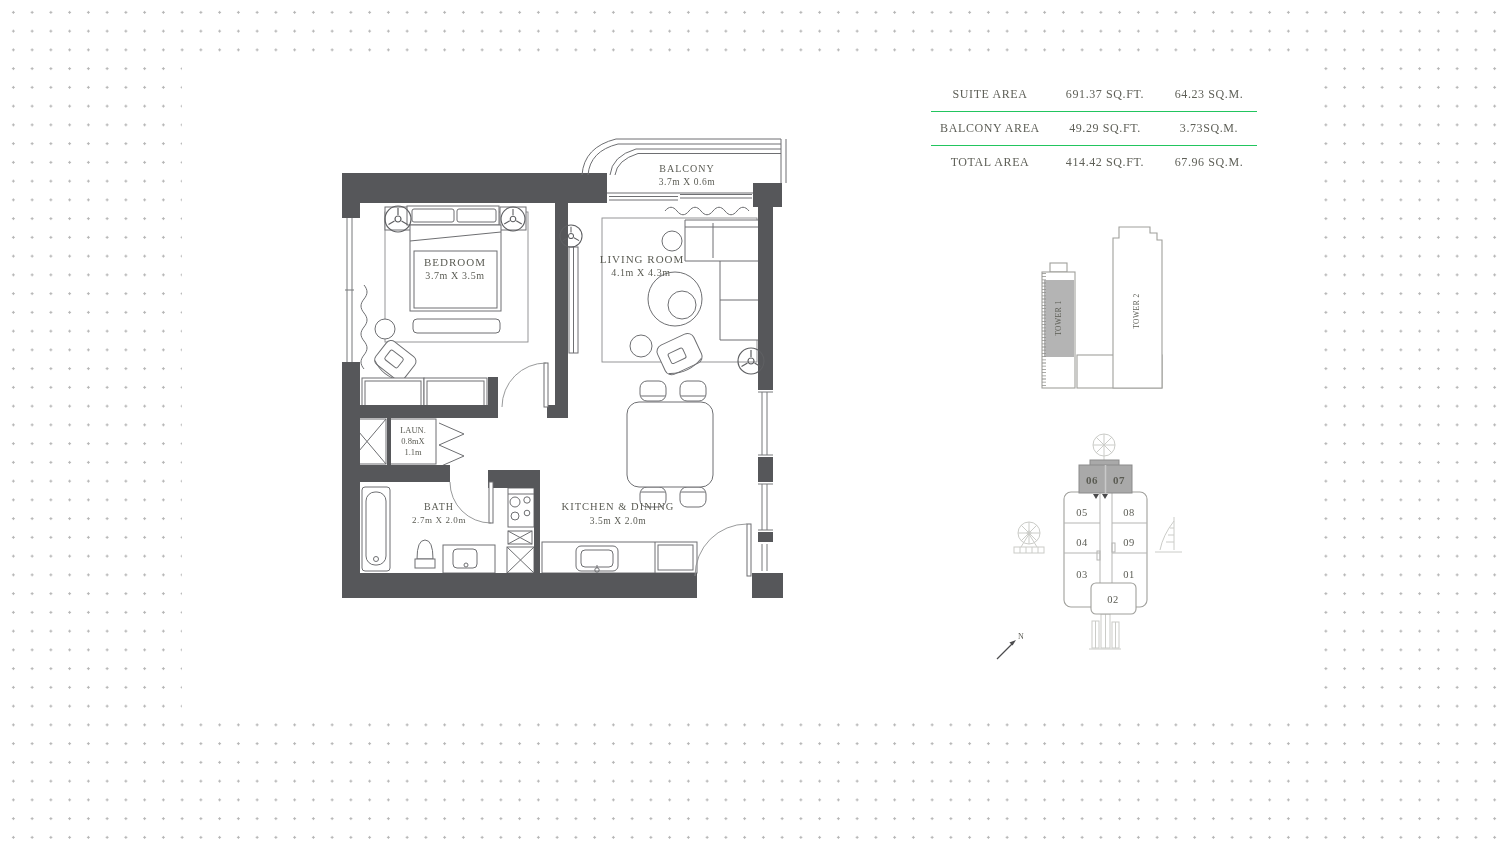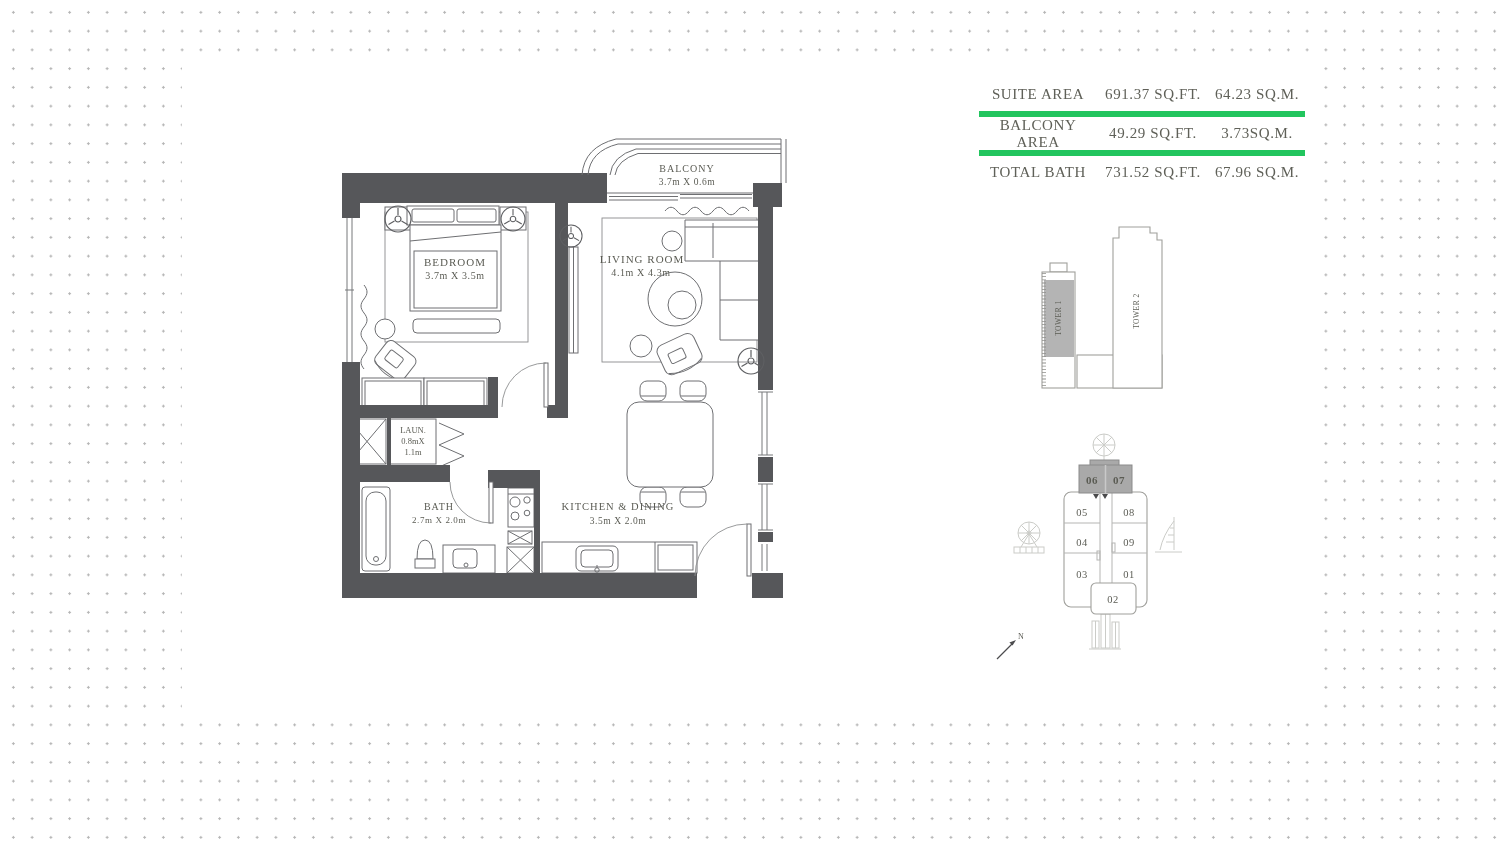--- a/index.html
+++ b/index.html
@@ -11,25 +11,25 @@
     background-position:4px 3px;
     font-family:"Liberation Serif","DejaVu Serif",serif;
   }
   .canvas{
     position:absolute;left:182px;top:55px;width:1136px;height:655px;
     background:#ffffff;
   }
   .abs{position:absolute;}
   
   .area-table{
-    position:absolute;left:979px;top:78px;width:326px;
-    font-size:15px;color:#5f6058;letter-spacing:0.6px;
+    position:absolute;left:931px;top:78px;width:326px;
+    font-size:12px;color:#5f6058;letter-spacing:0.6px;
   }
   .at-row{display:flex;align-items:center;height:33px;}
-  .at-row + .at-row{border-top:6px solid #22c55e;}
+  .at-row + .at-row{border-top:1px solid #22c55e;}
   .at-label{flex:0 0 118px;text-align:center;}
   .at-sqft{flex:1 1 auto;text-align:center;}
   .at-sqm{flex:0 0 96px;text-align:center;}
   
   svg text{font-family:"Liberation Serif","DejaVu Serif",serif;fill:#5b5c54;}
   .lbl{letter-spacing:1px;}
   .dim{letter-spacing:0.6px;}
   .furn{fill:#ffffff;stroke:#6e6f72;stroke-width:1;}
   .furn-nf{fill:none;stroke:#6e6f72;stroke-width:1;}
   .thin{fill:none;stroke:#8a8b8d;stroke-width:0.9;}
@@ -266,22 +266,22 @@
     <span class="at-label">SUITE AREA</span>
     <span class="at-sqft">691.37 SQ.FT.</span>
     <span class="at-sqm">64.23 SQ.M.</span>
   </div>
   <div class="at-row">
     <span class="at-label">BALCONY AREA</span>
     <span class="at-sqft">49.29 SQ.FT.</span>
     <span class="at-sqm">3.73SQ.M.</span>
   </div>
   <div class="at-row">
-    <span class="at-label">TOTAL BATH</span>
-    <span class="at-sqft">731.52 SQ.FT.</span>
+    <span class="at-label">TOTAL AREA</span>
+    <span class="at-sqft">414.42 SQ.FT.</span>
     <span class="at-sqm">67.96 SQ.M.</span>
   </div>
 </div>
 
 <svg class="abs" style="left:1025px;top:218px" width="145" height="175" viewBox="0 0 145 175">
   <rect class="kout" x="52" y="137" width="85" height="33"></rect>
   <g>
     <rect class="kout" x="25" y="45" width="17" height="9"></rect>
     <rect class="kout" x="17" y="54" width="33" height="116"></rect>
     <rect x="19" y="62" width="30" height="77" fill="#b4b4b4"></rect>

